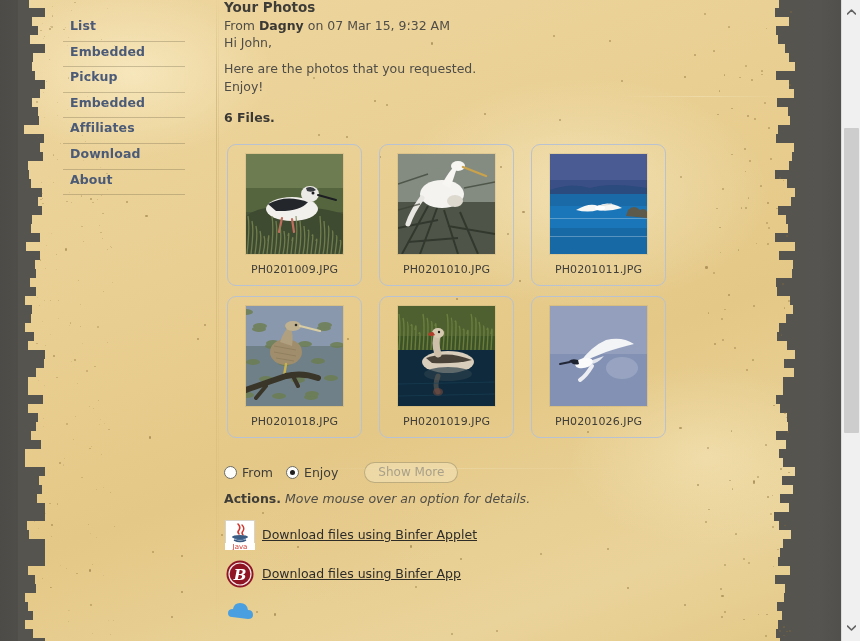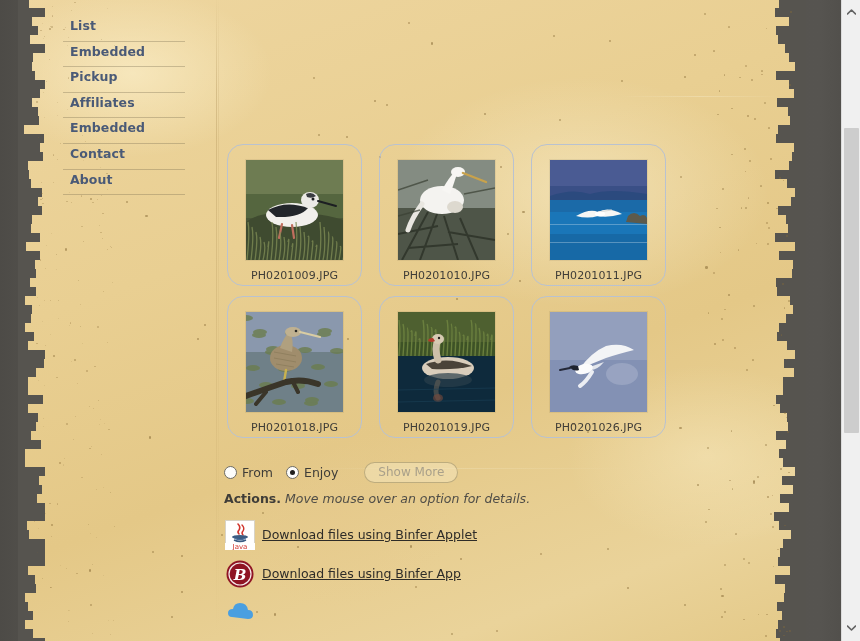--- a/index.html
+++ b/index.html
@@ -145,26 +145,26 @@
     position: absolute;
     left: 227px;
     top: 144px;
     width: 450px;
   }
   .grid-row { display: flex; gap: 17px; margin-bottom: 10px; }
   .card {
     width: 135px;
     height: 142px;
     border: 1px solid #b9c2d0;
-    border-radius: 16px;
+    border-radius: 9px;
     display: flex;
     flex-direction: column;
     align-items: center;
     justify-content: flex-start;
-    padding-top: 15px;
+    padding-top: 9px;
     cursor: pointer;
     background: transparent;
   }
   .thumb {
     width: 97px;
     height: 100px;
     overflow: hidden;
     position: relative;
     box-shadow: 0 0 0 1px rgba(0,0,0,0.06);
   }
@@ -766,26 +766,35 @@
     </div>
   <div class="crease" style="left:216px; top:-6px; height:640px;"></div>
   <div class="crease" style="left:218px; top:-6px; height:640px; opacity:.5;"></div>
   <div class="crease2" style="left:620px; top:96px; width:160px; opacity:.5;"></div>
   <div class="crease2" style="left:300px; top:468px; width:330px; opacity:.35;"></div>
 
   <nav class="sidebar" id="sidebar">
       <a class="nav-item">List</a>
       <a class="nav-item">Embedded</a>
       <a class="nav-item">Pickup</a>
+      <a class="nav-item">Embedded</a>
       <a class="nav-item">Affiliates</a>
-      <a class="nav-item">Embedded</a>
-      <a class="nav-item">Contact</a>
+      <a class="nav-item">Download</a>
       <a class="nav-item">About</a>
     </nav>
 
+  <div class="content">
+    <div class="msg-title">Your Photos</div>
+    <div class="msg-from"><span>From </span><b>Dagny</b><span> on 07 Mar 15, 9:32 AM</span></div>
+    <div class="msg-line">Hi John,</div>
+    <div class="msg-spacer"></div>
+    <div class="msg-line">Here are the photos that you requested.</div>
+    <div class="msg-line">Enjoy!</div>
+    <div class="file-count">6 Files.</div>
+  </div>
 
   <div class="grid" id="grid">
       <div class="grid-row">
         <div class="card">
           <div class="thumb">
             <svg width="97" height="100" viewBox="0 0 97 100">
               <rect width="97" height="100" fill="#5d6b4a"></rect>
               <rect y="0" width="97" height="38" fill="#6e7c52"></rect>
               <rect y="34" width="97" height="26" fill="#55663f"></rect>
               <rect y="58" width="97" height="42" fill="#4a5638"></rect>

